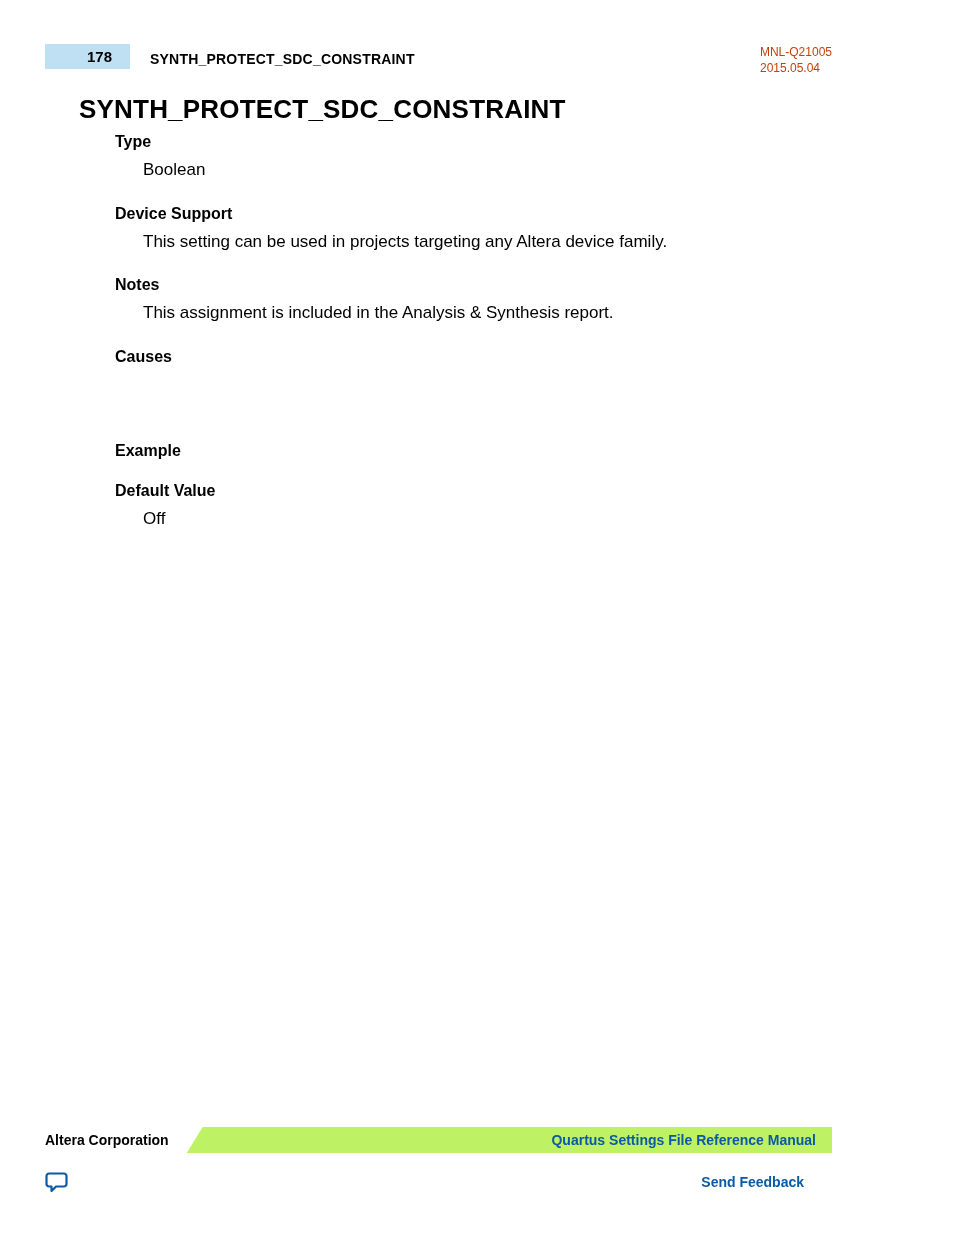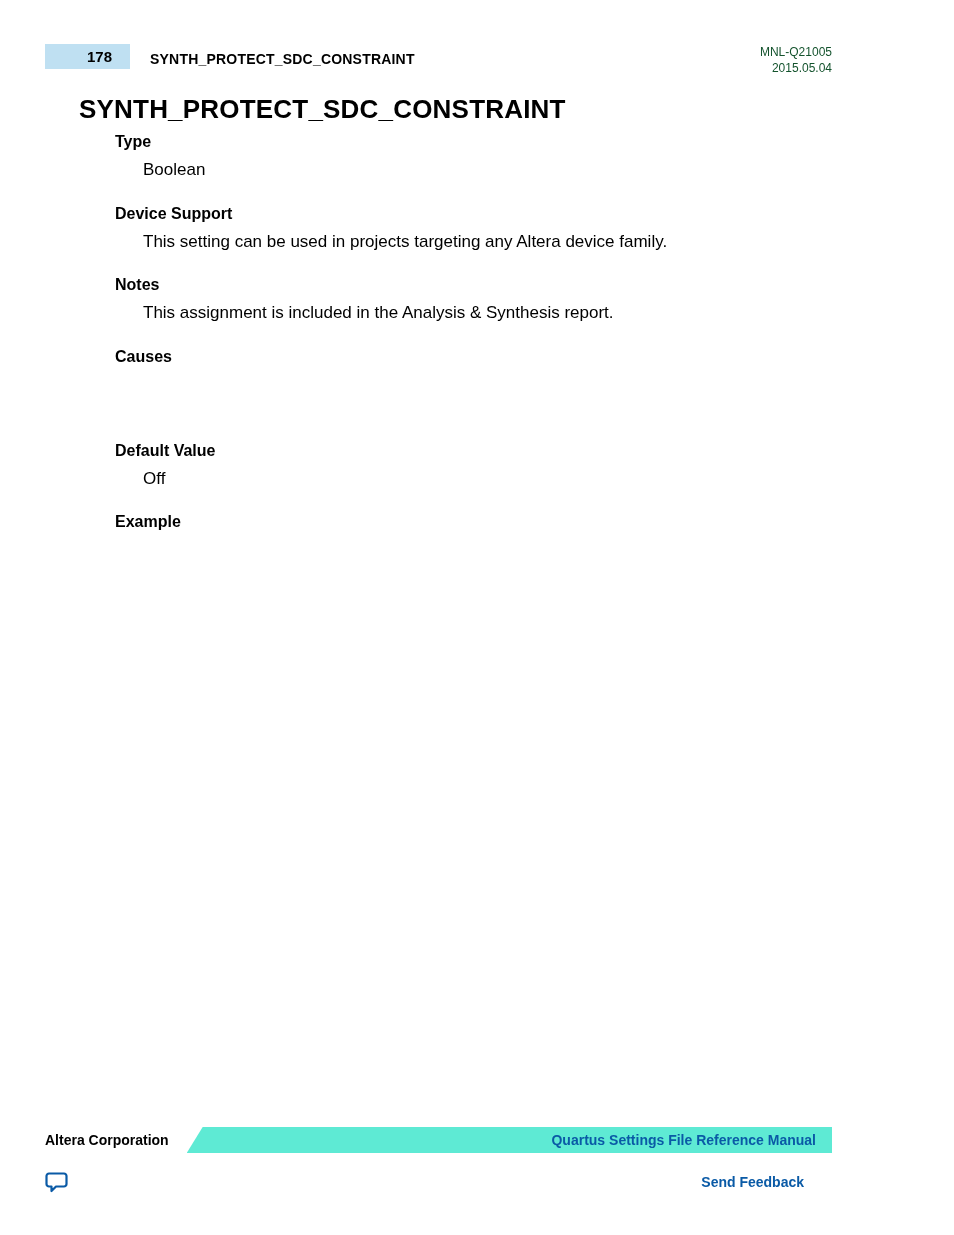--- a/index.html
+++ b/index.html
@@ -39,24 +39,24 @@
   }
   .header-title {
     font-family: 'Segoe UI', Arial, sans-serif;
     font-weight: 700;
     font-size: 14px;
     letter-spacing: 0.2px;
     color: #000;
     padding-top: 4px;
   }
   .header-right {
-    text-align: right;
+    text-align: left;
     font-family: 'Segoe UI', Arial, sans-serif;
     font-size: 12px;
-    color: #14532d;
+    color: #c2410c;
     line-height: 1.35;
   }
   .main-title {
     font-family: 'Segoe UI', Arial, sans-serif;
     font-weight: 700;
     font-size: 26px;
     margin-left: 34px;
     margin-bottom: 8px;
     letter-spacing: 0.2px;
   }
@@ -105,21 +105,21 @@
   .footer-left {
     font-family: 'Segoe UI', Arial, sans-serif;
     font-weight: 700;
     font-size: 14px;
     color: #000;
     white-space: nowrap;
     padding-right: 18px;
   }
   .footer-ribbon {
     flex: 1;
-    background: #5eead4;
+    background: #bef264;
     height: 26px;
     display: flex;
     align-items: center;
     justify-content: flex-end;
     padding-right: 16px;
     font-family: 'Segoe UI', Arial, sans-serif;
     font-weight: 700;
     font-size: 14px;
     color: #0a5aa6;
     position: relative;
@@ -181,27 +181,27 @@
       <div class="sec-h">Notes</div>
       <div class="sec-body-inner">This assignment is included in the Analysis &amp; Synthesis report.</div>
     </div>
 
     <div class="sec">
       <div class="sec-h">Causes</div>
       <div class="empty-space"></div>
     </div>
 
     <div class="sec">
+      <div class="sec-h">Example</div>
+      <div class="sec-body-inner"></div>
+    </div>
+
+    <div class="sec">
       <div class="sec-h">Default Value</div>
       <div class="sec-body-inner">Off</div>
-    </div>
-
-    <div class="sec">
-      <div class="sec-h">Example</div>
-      <div class="sec-body-inner"></div>
     </div>
 
   </div>
 
   <div class="footer">
     <div class="footer-bar">
       <div class="footer-left">Altera Corporation</div>
       <div class="footer-ribbon">
         <a href="#">Quartus Settings File Reference Manual</a>
       </div>

